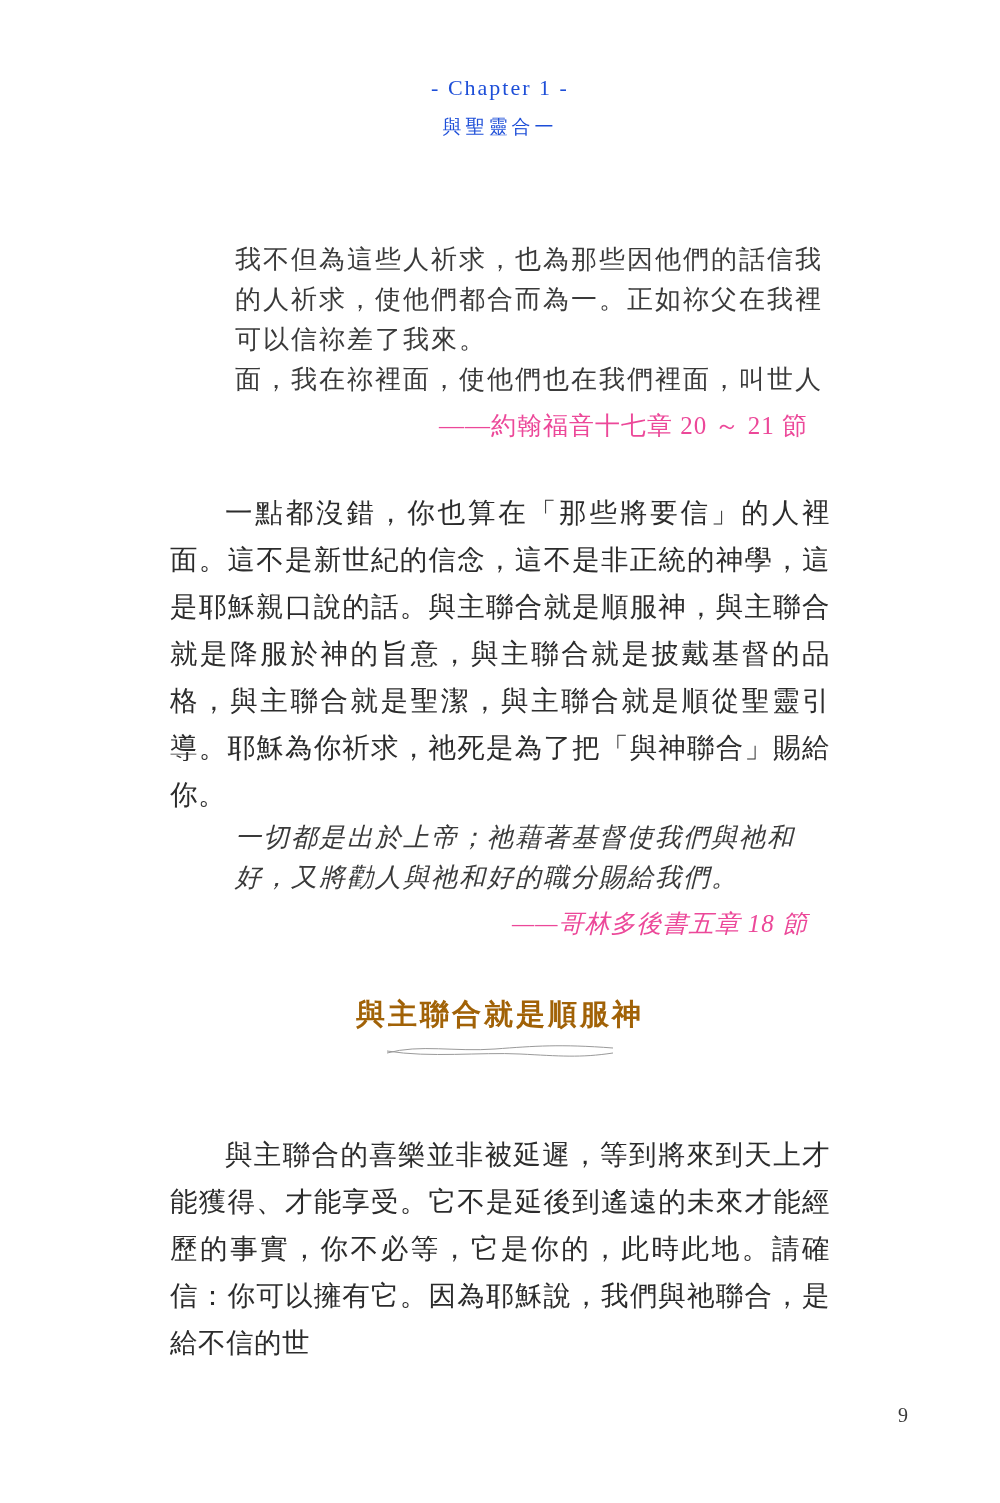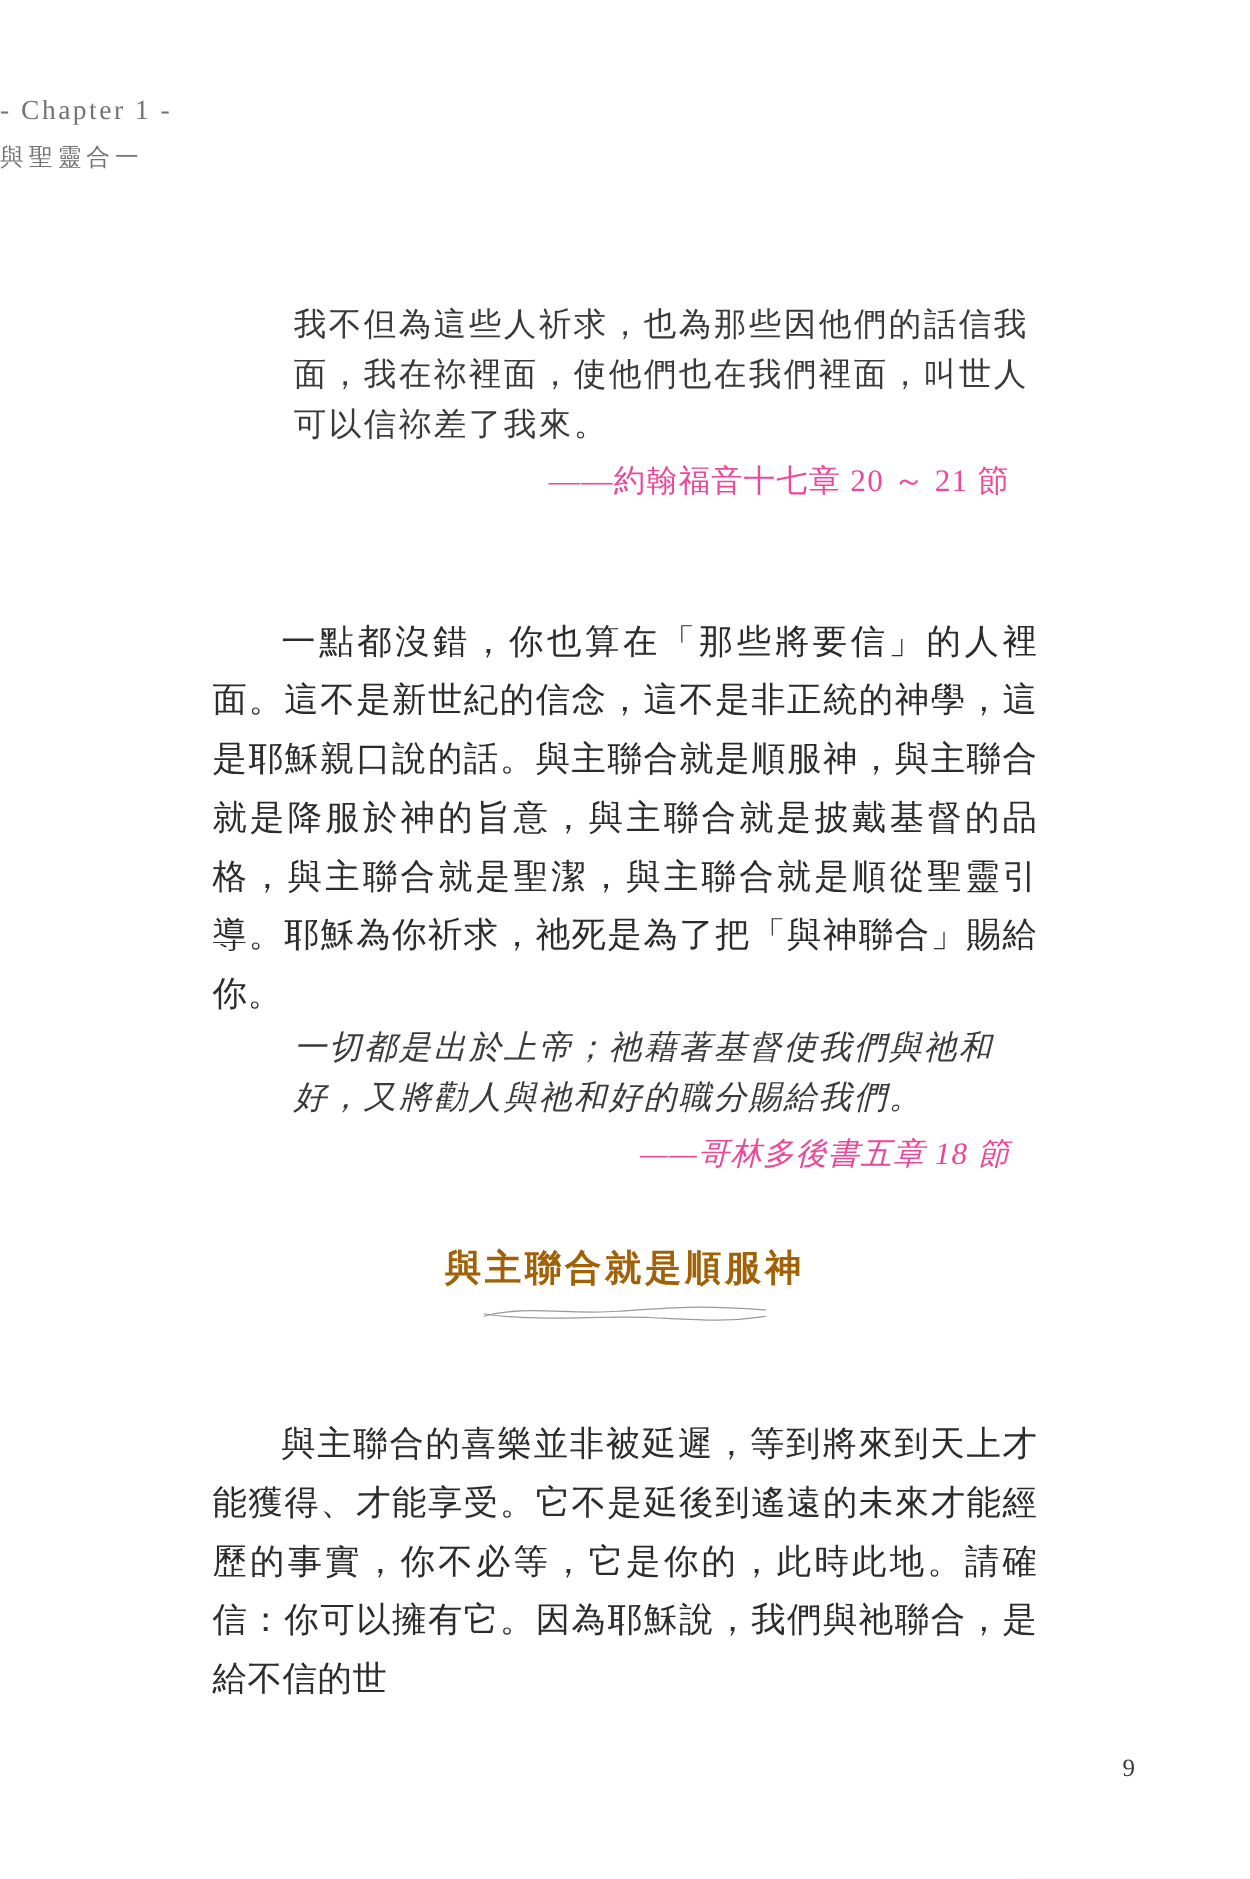--- a/index.html
+++ b/index.html
@@ -12,21 +12,22 @@
     background: #ffffff;
     font-family: "Liberation Serif", "DejaVu Serif", serif;
     color: #2f2f2f;
     overflow: hidden;
   }
   .chapter-header {
     position: absolute;
     top: 74px;
     left: 0;
     right: 0;
-    color: #737373;
+    text-align: center;
+    color: #1d4ed8;
   }
   .chapter-label {
     font-size: 22px;
     letter-spacing: 2px;
     line-height: 28px;
   }
   .chapter-title {
     font-size: 19px;
     letter-spacing: 4px;
     line-height: 30px;
@@ -99,22 +100,23 @@
 
 <div class="page">
 
   <div class="chapter-header">
     <div class="chapter-label">- Chapter 1 -</div>
     <div class="chapter-title">與聖靈合一</div>
   </div>
 
   <div class="quote-block" id="q1">
     <div class="quote-line">我不但為這些人祈求，也為那些因他們的話信我</div>
+    <div class="quote-line">的人祈求，使他們都合而為一。正如祢父在我裡</div>
+    <div class="quote-line">可以信祢差了我來。</div>
     <div class="quote-line">面，我在祢裡面，使他們也在我們裡面，叫世人</div>
-    <div class="quote-line">可以信祢差了我來。</div>
     <div class="quote-attribution">——約翰福音十七章 20 ～ 21 節</div>
   </div>
 
   <div class="body-paragraph" id="p1">一點都沒錯，你也算在「那些將要信」的人裡面。這不是新世紀的信念，這不是非正統的神學，這是耶穌親口說的話。與主聯合就是順服神，與主聯合就是降服於神的旨意，與主聯合就是披戴基督的品格，與主聯合就是聖潔，與主聯合就是順從聖靈引導。耶穌為你祈求，祂死是為了把「與神聯合」賜給你。</div>
 
   <div class="quote-block" id="q2">
     <div class="quote-line">一切都是出於上帝；祂藉著基督使我們與祂和</div>
     <div class="quote-line">好，又將勸人與祂和好的職分賜給我們。</div>
     <div class="quote-attribution">——哥林多後書五章 18 節</div>
   </div>

